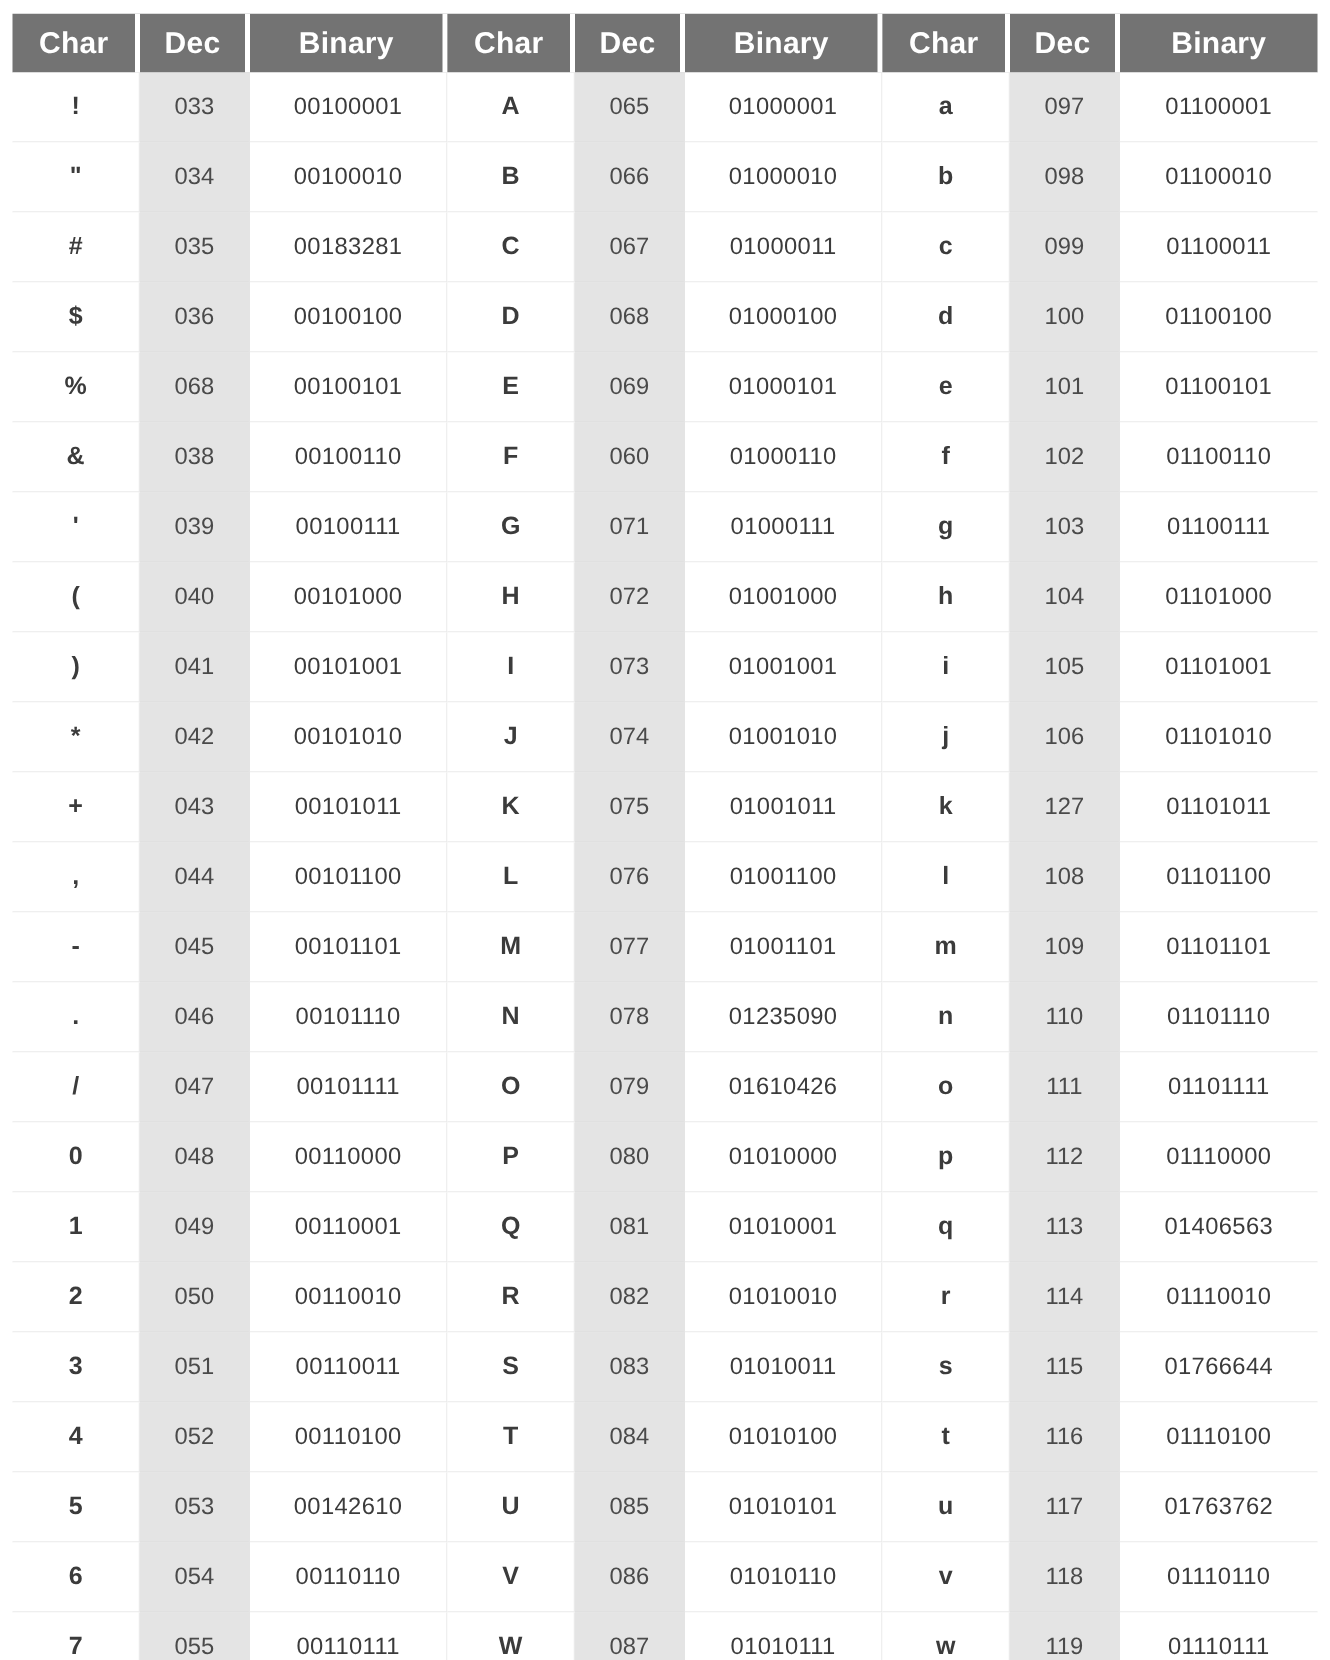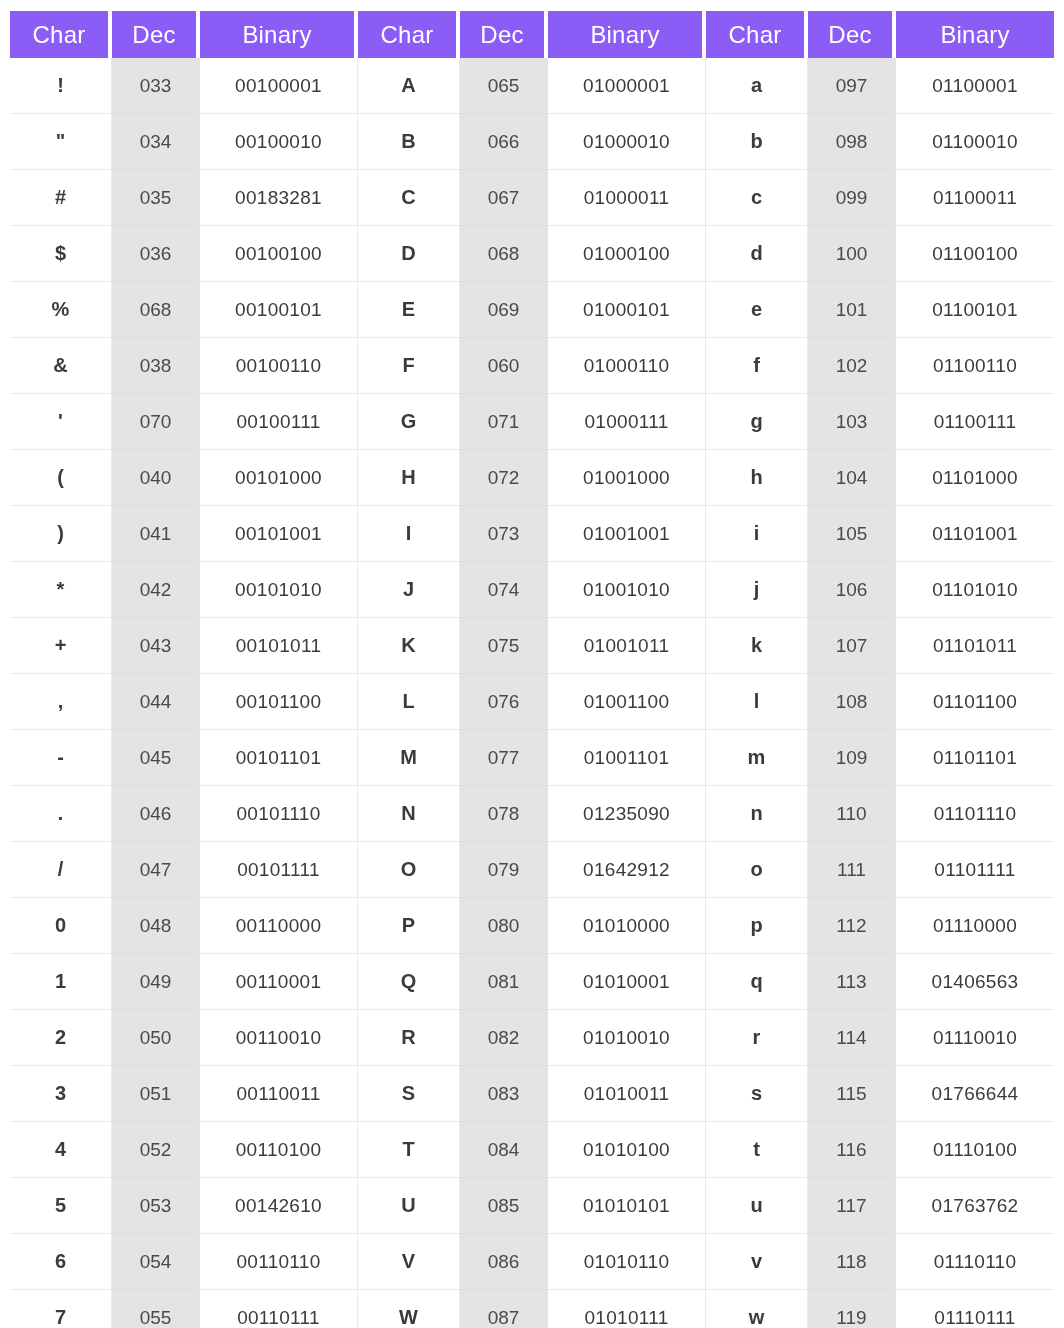--- a/index.html
+++ b/index.html
@@ -27,24 +27,24 @@
     width: 1044px;
   }
 
   
   col.c-char   { width: 102px; }
   col.c-dec    { width: 88px;  }
   col.c-bin    { width: 158px; }
 
   
   thead th {
-    background: #8b5cf6;
+    background: #737373;
     color: #ffffff;
     font-size: 24px;
-    font-weight: normal;
+    font-weight: bold;
     height: 47px;
     text-align: center;
     vertical-align: middle;
     padding: 0;
     border-right: 4px solid #ffffff;
     letter-spacing: 0.2px;
   }
   thead th.last-col { border-right: none; }
 
   
@@ -173,21 +173,21 @@
           <td class="bin-cell">00100110</td>
           <td class="char-cell">F</td>
           <td class="dec-cell">060</td>
           <td class="bin-cell">01000110</td>
           <td class="char-cell">f</td>
           <td class="dec-cell">102</td>
           <td class="bin-cell last-col">01100110</td>
         </tr>
         <tr>
           <td class="char-cell">'</td>
-          <td class="dec-cell">070</td>
+          <td class="dec-cell">039</td>
           <td class="bin-cell">00100111</td>
           <td class="char-cell">G</td>
           <td class="dec-cell">071</td>
           <td class="bin-cell">01000111</td>
           <td class="char-cell">g</td>
           <td class="dec-cell">103</td>
           <td class="bin-cell last-col">01100111</td>
         </tr>
         <tr>
           <td class="char-cell">(</td>
@@ -223,21 +223,21 @@
           <td class="bin-cell last-col">01101010</td>
         </tr>
         <tr>
           <td class="char-cell">+</td>
           <td class="dec-cell">043</td>
           <td class="bin-cell">00101011</td>
           <td class="char-cell">K</td>
           <td class="dec-cell">075</td>
           <td class="bin-cell">01001011</td>
           <td class="char-cell">k</td>
-          <td class="dec-cell">107</td>
+          <td class="dec-cell">127</td>
           <td class="bin-cell last-col">01101011</td>
         </tr>
         <tr>
           <td class="char-cell">,</td>
           <td class="dec-cell">044</td>
           <td class="bin-cell">00101100</td>
           <td class="char-cell">L</td>
           <td class="dec-cell">076</td>
           <td class="bin-cell">01001100</td>
           <td class="char-cell">l</td>
@@ -265,21 +265,21 @@
           <td class="char-cell">n</td>
           <td class="dec-cell">110</td>
           <td class="bin-cell last-col">01101110</td>
         </tr>
         <tr>
           <td class="char-cell">/</td>
           <td class="dec-cell">047</td>
           <td class="bin-cell">00101111</td>
           <td class="char-cell">O</td>
           <td class="dec-cell">079</td>
-          <td class="bin-cell">01642912</td>
+          <td class="bin-cell">01610426</td>
           <td class="char-cell">o</td>
           <td class="dec-cell">111</td>
           <td class="bin-cell last-col">01101111</td>
         </tr>
         <tr>
           <td class="char-cell">0</td>
           <td class="dec-cell">048</td>
           <td class="bin-cell">00110000</td>
           <td class="char-cell">P</td>
           <td class="dec-cell">080</td>

